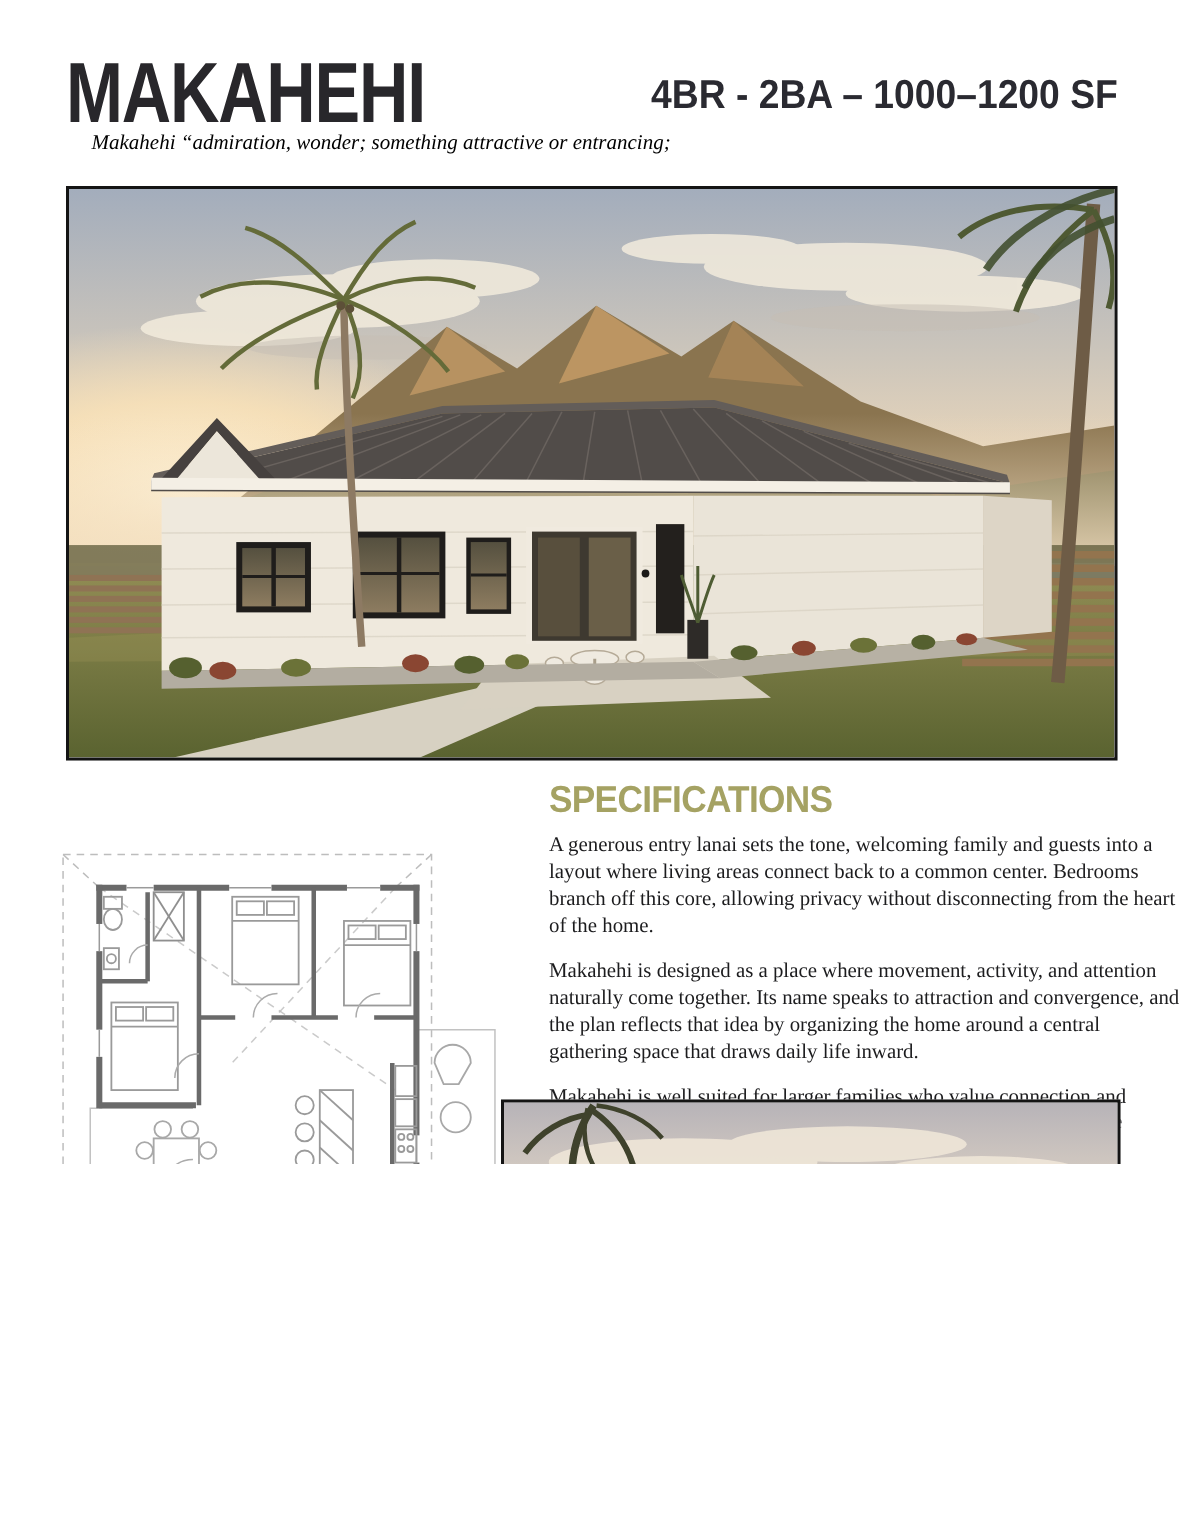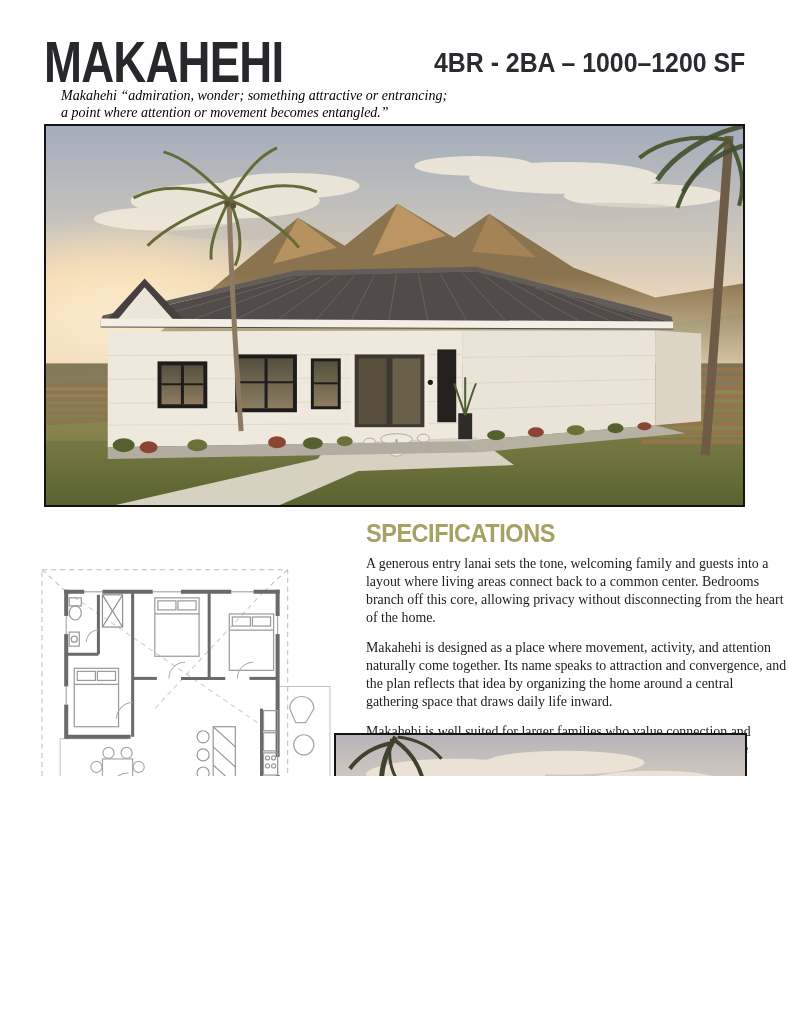--- a/index.html
+++ b/index.html
@@ -36,21 +36,20 @@
 </head>
 <body>
 
 <div class="page">
 
   <header>
     <h1 class="title">MAKAHEHI</h1>
     <div class="spec-line">4BR - 2BA – 1000–1200 SF</div>
     <p class="subtitle">
       <span>Makahehi “admiration, wonder; something attractive or entrancing;</span><br>
-      <span>a point where attention or movement becomes entangled.”</span>
     </p>
   </header>
 
   <figure class="photo-frame hero" style="margin:0">
     <svg viewBox="0 0 700 380" preserveAspectRatio="none">
       <defs>
         <linearGradient id="skyG" x1="0" y1="0" x2="0" y2="1">
           <stop offset="0" stop-color="#a3adbc"></stop>
             <stop offset=".45" stop-color="#cdc6bb"></stop>
           <stop offset=".72" stop-color="#e9d6ba"></stop>

